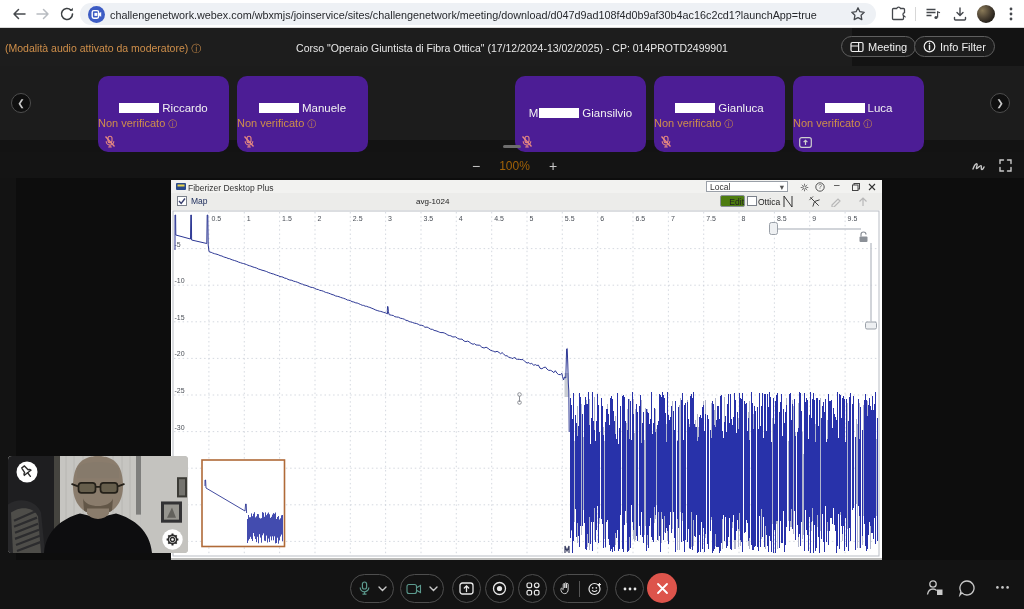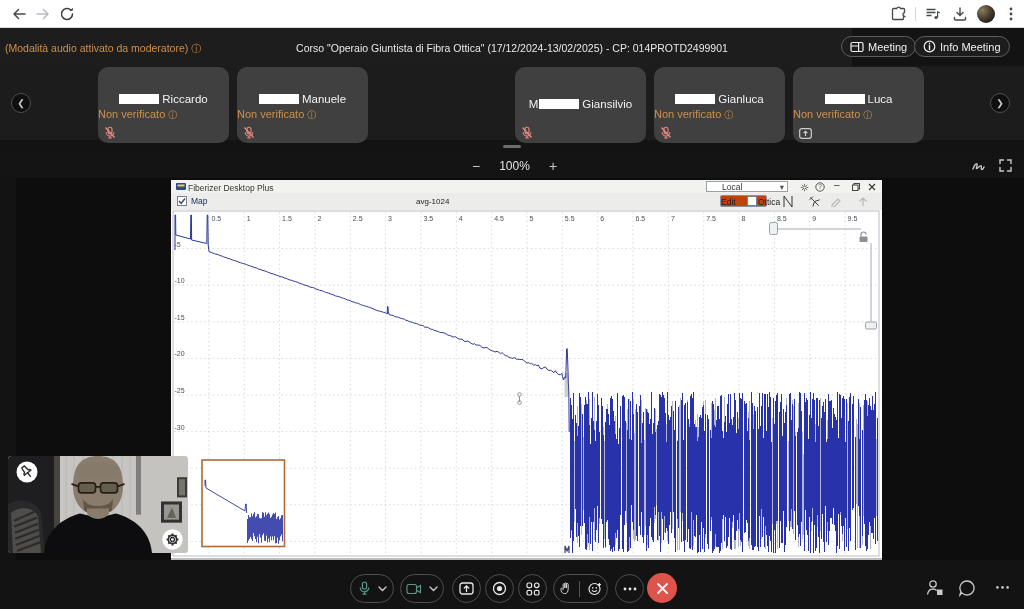--- a/index.html
+++ b/index.html
@@ -11,21 +11,21 @@
 #siteicon{position:absolute;left:8px;top:2.5px;width:17px;height:17px;border-radius:50%;background:#3d5cc4}
 #urltext{position:absolute;left:30px;top:5.5px;font-size:10.8px;color:#27292d;letter-spacing:0;white-space:nowrap}
 #avatar{position:absolute;left:977px;top:5px;width:18px;height:18px;border-radius:50%;background:radial-gradient(circle at 30% 30%,#8a7a58,#4a4032 45%,#2a251e 70%,#1a1712)}
 
 #wxh{position:absolute;left:0;top:28px;width:852px;height:38px;background:#1d1d1d}
 #modtext{position:absolute;left:5px;top:13.5px;font-size:10.5px;color:#cf8f4a}
 #wxtitle{position:absolute;left:0;top:13.5px;width:1024px;text-align:center;font-size:10.5px;color:#e8e8e8}
 .hbtn{position:absolute;top:8px;height:21px;border:1px solid #5f5f5f;border-radius:11px;color:#f0f0f0;font-size:11px;display:flex;align-items:center;gap:4px;padding:0 8px;background:#1d1d1d}
 
 #tiles{position:absolute;left:0;top:66px;width:1024px;height:74px;background:#1c1c1c}
-.tile{position:absolute;top:1px;width:131px;height:76px;background:#404040;border-radius:10px}
+.tile{position:absolute;top:10px;width:131px;height:76px;background:#4c1d95;border-radius:10px}
 .tname{position:absolute;left:0;width:131px;top:25.5px;text-align:center;font-size:11.5px;color:#f2f2f2;white-space:nowrap}
 .tver{position:absolute;left:0;width:131px;top:40.5px;text-align:left;font-size:11px;color:#cf8f4a}
 .redact{display:inline-block;background:#fff;width:40px;height:10px;vertical-align:-1px;margin-right:3px}
 .micoff{position:absolute;left:6px;bottom:4px;width:12px;height:13px}
 .navc{position:absolute;width:20px;height:20px;border-radius:50%;background:#0f0f0f;border:1.5px solid #4e4e4e;color:#c9c9c9;text-align:center;line-height:19px;font-size:9px}
 
 #shead{position:absolute;left:0;top:152px;width:1024px;height:26px;background:#141414}
 #shtext{position:absolute;left:12px;top:7px;font-size:11px;color:#e3e3e3}
 #zoomctl{position:absolute;left:472px;top:6px;font-size:12px;color:#d8d8d8;display:flex;gap:19px;align-items:center}
 
@@ -48,20 +48,33 @@
  <svg style="left:11px;top:6px" width="16" height="16" viewBox="0 0 16 16">
         <path d="M14 8H3M7.5 3.5 3 8l4.5 4.5" stroke="#46494d" stroke-width="1.5" fill="none" stroke-linecap="round" stroke-linejoin="round"></path>
       </svg>
  <svg style="left:35px;top:6px" width="16" height="16" viewBox="0 0 16 16">
         <path d="M2 8h11M8.5 3.5 13 8l-4.5 4.5" stroke="#b8bcc1" stroke-width="1.5" fill="none" stroke-linecap="round" stroke-linejoin="round"></path>
       </svg>
  <svg style="left:59px;top:6px" width="16" height="16" viewBox="0 0 16 16">
         <path d="M13.5 8a5.5 5.5 0 1 1-1.6-3.9" stroke="#3c4043" stroke-width="1.6" fill="none" stroke-linecap="round"></path>
         <path d="M13.8 1.8v3h-3z" fill="#3c4043"></path>
       </svg>
+ <div id="urlpill">
+   <div id="siteicon">
+          <svg width="17" height="17" viewBox="0 0 17 17">
+            <rect x="4.2" y="4.6" width="6.4" height="7.6" rx="1.6" fill="none" stroke="#fff" stroke-width="1.4"></rect>
+            <rect x="6.4" y="6.9" width="3" height="3" fill="#fff"></rect>
+            <path d="M11 7.2l2.2-1.2v4.8L11 9.6z" fill="#fff"></path>
+          </svg>
+        </div>
+   <div id="urltext">challengenetwork.webex.com/wbxmjs/joinservice/sites/challengenetwork/meeting/download/d047d9ad108f4d0b9af30b4ac16c2cd1?launchApp=true</div>
+   <svg style="left:770px;top:3px" width="16" height="16" viewBox="0 0 16 16">
+          <path d="M8 1.8l1.9 3.9 4.3.6-3.1 3 .7 4.3L8 11.6l-3.8 2 .7-4.3-3.1-3 4.3-.6z" fill="none" stroke="#45484d" stroke-width="1.3" stroke-linejoin="round"></path>
+        </svg>
+ </div>
  <svg style="left:890px;top:6px" width="16" height="16" viewBox="0 0 16 16">
         <path d="M13.5 9.5v3a1 1 0 0 1-1 1h-9a1 1 0 0 1-1-1v-9a1 1 0 0 1 1-1h3.2a2 2 0 0 1 3.8 0h3a1 1 0 0 1 1 1v3a2 2 0 0 0 0 3.9z" fill="none" stroke="#45484d" stroke-width="1.3"></path>
       </svg>
  <div style="position:absolute;left:915px;top:7px;width:1px;height:14px;background:#d7d7d7"></div>
  <svg style="left:925px;top:6px" width="16" height="16" viewBox="0 0 16 16">
         <path d="M1.5 3.5h9M1.5 6.5h9M1.5 9.5h5" stroke="#45484d" stroke-width="1.3" fill="none"></path>
         <circle cx="11" cy="11.5" r="1.6" fill="#45484d"></circle>
         <path d="M12.6 11.5V5.8l2.4.9" stroke="#45484d" stroke-width="1.2" fill="none"></path>
       </svg>
  <svg style="left:952px;top:6px" width="16" height="16" viewBox="0 0 16 16">
@@ -84,21 +97,21 @@
           <rect x="1" y="1.5" width="12" height="9" rx="1.5" fill="none" stroke="#f0f0f0" stroke-width="1.2"></rect>
           <path d="M8.6 1.5v9M1 5h7.6" stroke="#f0f0f0" stroke-width="1.2"></path>
         </svg>
   <span>Meeting</span>
       </div>
  <div class="hbtn" style="left:914px;white-space:nowrap">
   <svg width="13" height="13" viewBox="0 0 13 13">
           <circle cx="6.5" cy="6.5" r="5.3" fill="none" stroke="#f0f0f0" stroke-width="1.2"></circle>
           <path d="M6.5 3.2v.2M6.5 5.2v4.4" stroke="#f0f0f0" stroke-width="1.4" stroke-linecap="round"></path>
         </svg>
-  <span>Info Meeting</span>
+  <span>Info Filter</span>
       </div>
 </div>
 
 <div id="tiles">
  <div class="tile" style="left:98px">
         <div class="tname" style="top:25.5px"><span class="redact"></span>Riccardo</div>
         <div class="tver">Non verificato <span style="font-size:9px">ⓘ</span></div>
         <svg class="micoff" viewBox="0 0 12 13">
           <g stroke="#e98b80" stroke-width="1.1" fill="none">
             <rect x="4" y="1.2" width="4" height="6.5" rx="2"></rect>
@@ -148,40 +161,40 @@
         </svg>
       </div>
  <div class="navc" style="left:11px;top:27px">❮</div>
  <div class="navc" style="left:990px;top:27px">❯</div>
 </div>
 <div style="position:absolute;left:503px;top:145px;width:18px;height:3px;border-radius:2px;background:#6d6d6d"></div>
 
 <div id="shead">
  <div id="zoomctl">
         <span style="font-size:14px;color:#c9c9c9">−</span>
-        <span style="color:#e5e5e5">100%</span>
+        <span style="color:#a16207">100%</span>
         <span style="font-size:14px;color:#c9c9c9">+</span>
       </div>
  <svg style="position:absolute;left:971px;top:6px" width="15" height="15" viewBox="0 0 15 15">
         <path d="M2 11c1.5-4 3-6 4-5s-1.5 4-.5 4.6S9 7 10 7.6 9.6 11 10.6 11.4s2-1.4 2.4-2.4" stroke="#c9c9c9" stroke-width="1.4" fill="none" stroke-linecap="round"></path>
       </svg>
  <svg style="position:absolute;left:998px;top:6px" width="15" height="15" viewBox="0 0 15 15">
         <path d="M5.5 2H2v3.5M9.5 2H13v3.5M5.5 13H2V9.5M9.5 13H13V9.5" stroke="#c9c9c9" stroke-width="1.4" fill="none" stroke-linecap="round"></path>
       </svg>
 </div>
 
 <div id="stage">
  <div id="fib">
   <div id="fibtitle">
     <svg style="position:absolute;left:5px;top:2px" width="10" height="9" viewBox="0 0 10 9">
             <rect x="0" y="1" width="10" height="7" rx="1" fill="#2a4a8a"></rect>
             <rect x="1.5" y="2.5" width="7" height="2" fill="#e8d44a"></rect>
           </svg>
     <span style="position:absolute;left:17px;top:2.5px">Fiberizer Desktop Plus</span>
-    <span style="position:absolute;left:535px;top:1px;width:82px;height:11px;background:#fff;border:1px solid #9aa0a8;font-size:8.5px;padding-left:15px">Local<span style="float:right;margin-right:3px;color:#555">▾</span></span>
+    <span style="position:absolute;left:535px;top:1px;width:82px;height:11px;background:#fff;border:1px solid #9aa0a8;font-size:8.5px;padding-left:3px">Local<span style="float:right;margin-right:3px;color:#555">▾</span></span>
     <svg style="position:absolute;left:629px;top:2.5px" width="9" height="9" viewBox="0 0 10 10">
             <circle cx="5" cy="5" r="1.8" fill="none" stroke="#555" stroke-width="1"></circle>
             <path d="M5 0.8v1.6M5 7.6v1.6M0.8 5h1.6M7.6 5h1.6M2 2l1.2 1.2M6.8 6.8 8 8M8 2 6.8 3.2M3.2 6.8 2 8" stroke="#555" stroke-width="0.9"></path>
           </svg>
     <svg style="position:absolute;left:644px;top:2px" width="10" height="10" viewBox="0 0 10 10">
             <circle cx="5" cy="5" r="4.2" fill="none" stroke="#555" stroke-width="1"></circle>
             <text x="3.2" y="7.4" font-size="6.5" fill="#555">?</text>
           </svg>
     <span style="position:absolute;left:663px;top:-1px;font-size:10px;color:#333">–</span>
     <svg style="position:absolute;left:681px;top:2.5px" width="8" height="8" viewBox="0 0 8 8">
@@ -192,21 +205,21 @@
             <path d="M1 1l6 6M7 1 1 7" stroke="#333" stroke-width="1.1"></path>
           </svg>
   </div>
   <div id="fibtool">
     <svg style="position:absolute;left:6px;top:3px" width="10" height="10" viewBox="0 0 10 10">
             <rect x="0.5" y="0.5" width="9" height="9" fill="#fff" stroke="#7a808a" stroke-width="1"></rect>
             <path d="M2 5l2.2 2.5L8 2.5" stroke="#39406e" stroke-width="1.4" fill="none"></path>
           </svg>
     <span style="position:absolute;left:20px;top:3px;color:#1a2a5a">Map</span>
     <span style="position:absolute;left:245px;top:3.5px;color:#222;font-size:8px">avg-1024</span>
-    <span style="position:absolute;left:549px;top:1.5px;width:47px;height:12px;border:1px solid #8a9098;border-radius:2px;background:#c2410c;text-align:left;line-height:12px">Edit</span>
+    <span style="position:absolute;left:549px;top:1.5px;width:25px;height:12px;border:1px solid #8a9098;border-radius:2px;background:#4d7c0f;text-align:right;line-height:12px">Edit</span>
     <svg style="position:absolute;left:576px;top:3px" width="10" height="10" viewBox="0 0 10 10">
             <rect x="0.5" y="0.5" width="9" height="9" fill="#fff" stroke="#7a808a" stroke-width="1"></rect>
           </svg>
     <span style="position:absolute;left:587px;top:3.5px">Ottica</span>
     <svg style="position:absolute;left:611px;top:1.5px" width="12" height="13" viewBox="0 0 12 13">
             <path d="M2 12V1l8 11V1" stroke="#333" stroke-width="1" fill="none"></path>
           </svg>
     <svg style="position:absolute;left:637px;top:1.5px" width="13" height="13" viewBox="0 0 14 14">
             <path d="M2.5 2.5l4.5 4.5M7 7l-1.8 5.5M7 7l5.5-1.8M7 7l4.5 4.5" stroke="#333" stroke-width="1" fill="none"></path>
             <path d="M1.5 5.5 5.5 1.5" stroke="#333" stroke-width="0.9"></path>

